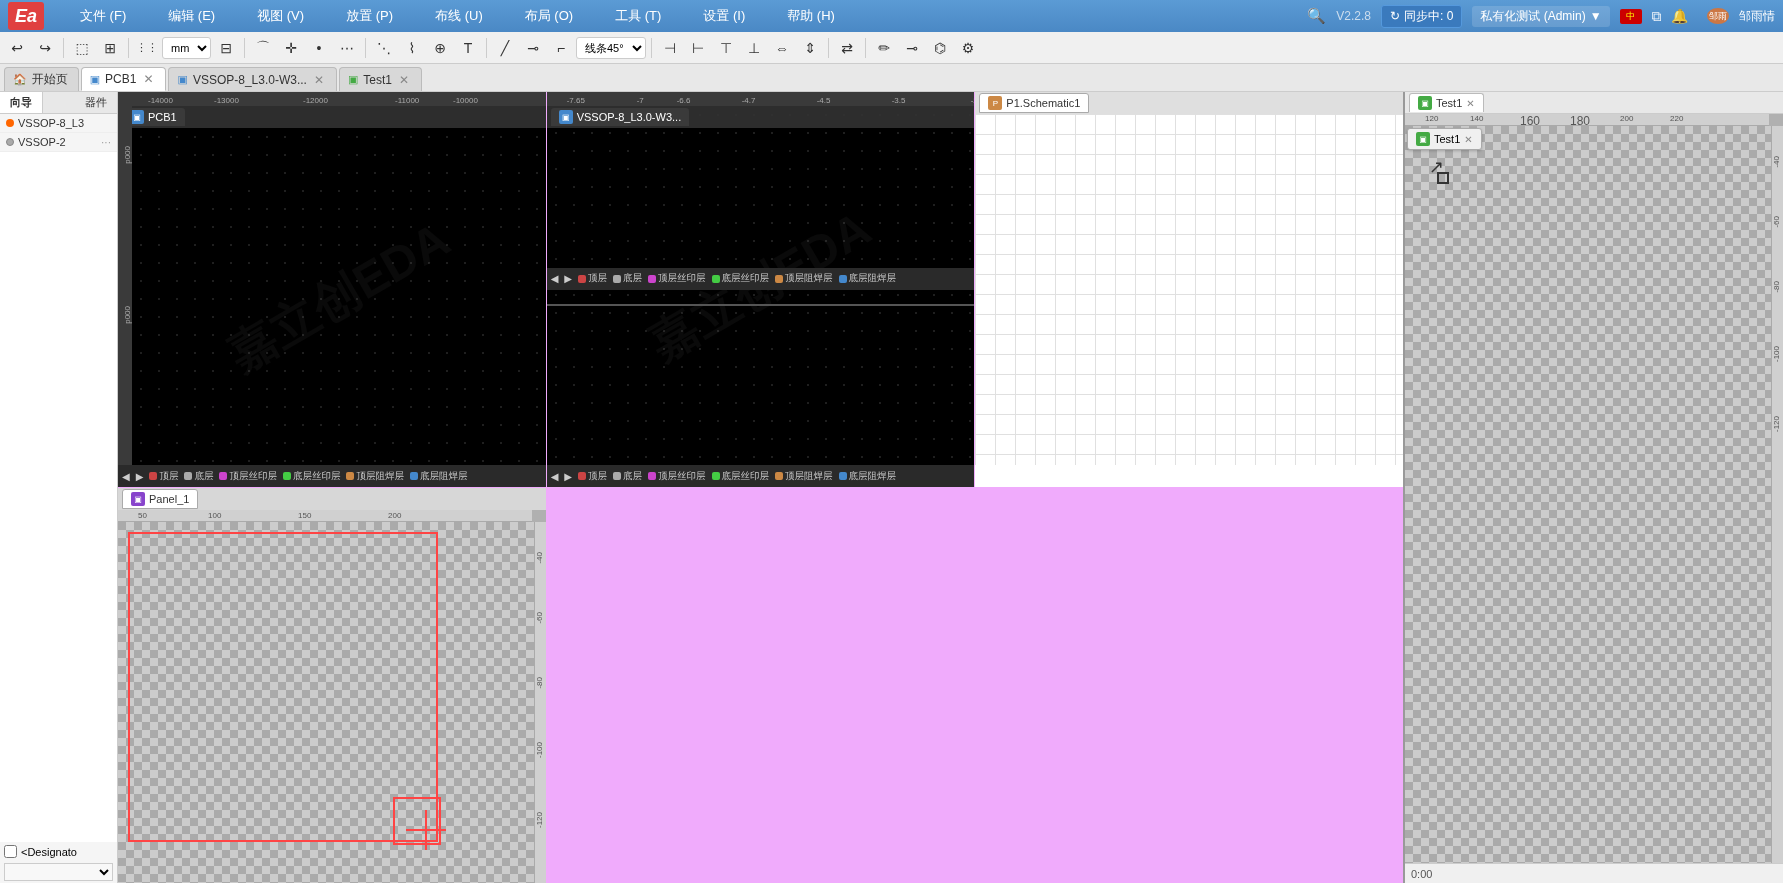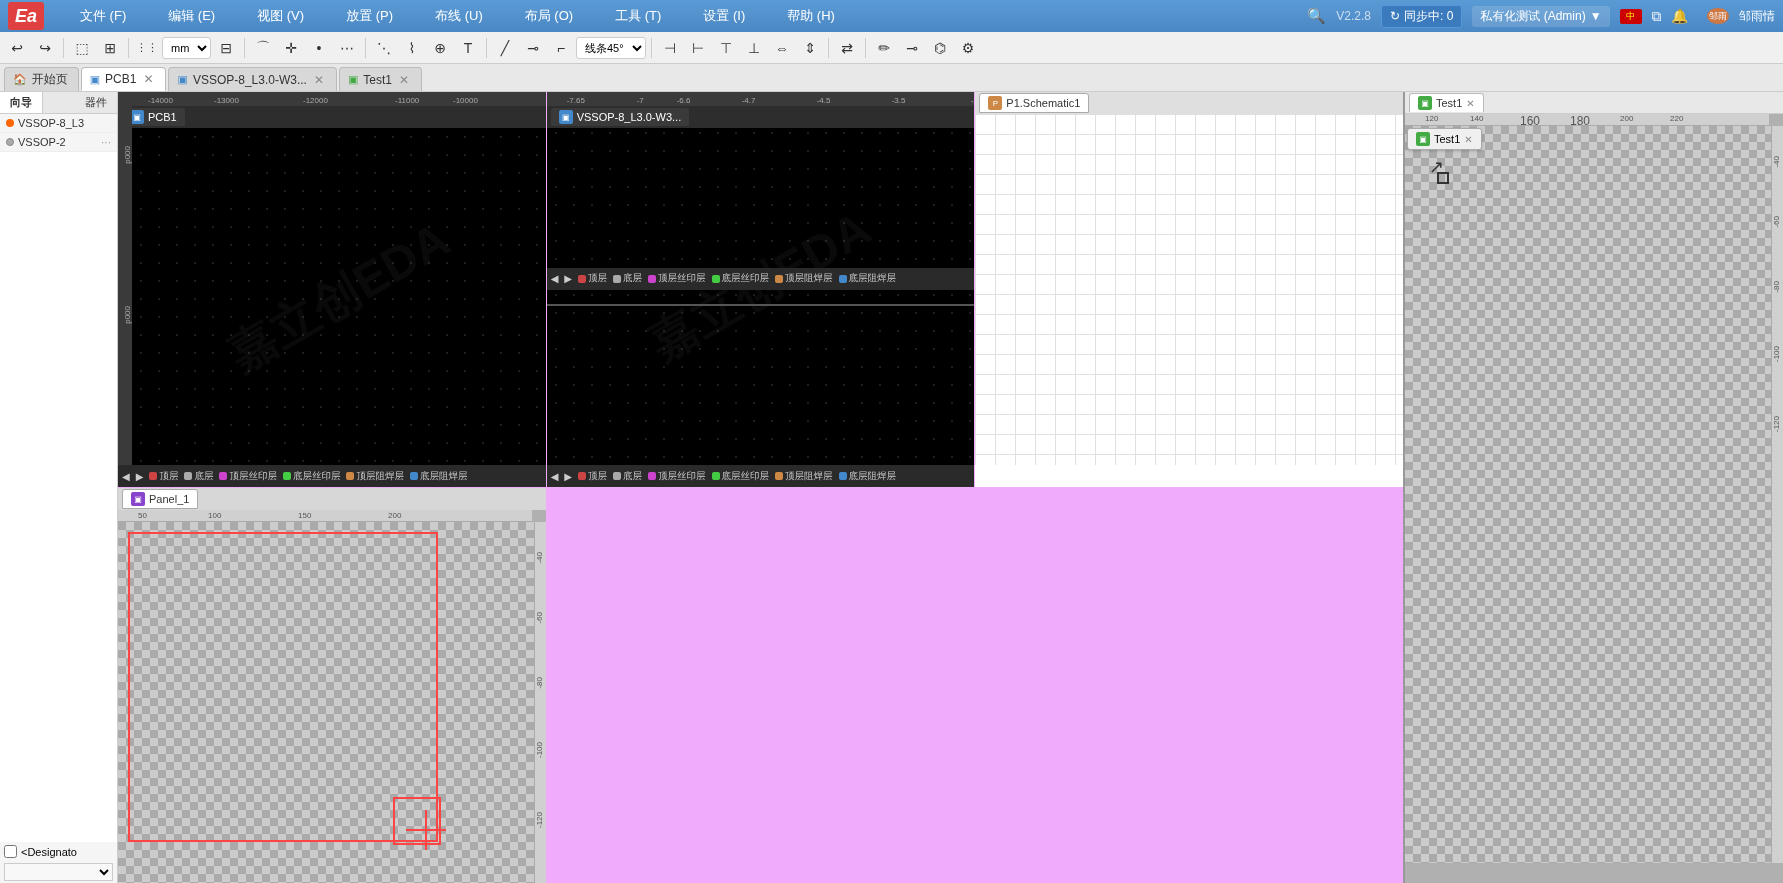--- a/index.html
+++ b/index.html
@@ -800,15 +800,18 @@
       <div class="test1-inner-tab">
         <span style="width:14px; height:14px; background:#44aa44; border-radius:2px; display:inline-flex; align-items:center; justify-content:center; font-size:8px; color:white;">▣</span>
         <span>Test1</span>
         <span style="font-size:10px; color:#888; cursor:pointer;">✕</span>
       </div>
 
       <div style="position:absolute; top:30px; left:24px; font-size:18px; color:#333; z-index:8; transform: scaleX(-1);">↖</div>
       <div style="position:absolute; top:46px; left:32px; width:12px; height:12px; border:2px solid #333; background:transparent; z-index:8;"></div>
     </div>
 
+    <div style="position:absolute; bottom:0; left:0; right:0; height:20px; background:#f0f0f0; border-top:1px solid #ccc; display:flex; align-items:center; padding:0 6px; font-size:11px; color:#555;">
+      <span>0:00</span>
+    </div>
   </div>
 
 </div>
 
 </body></html>

